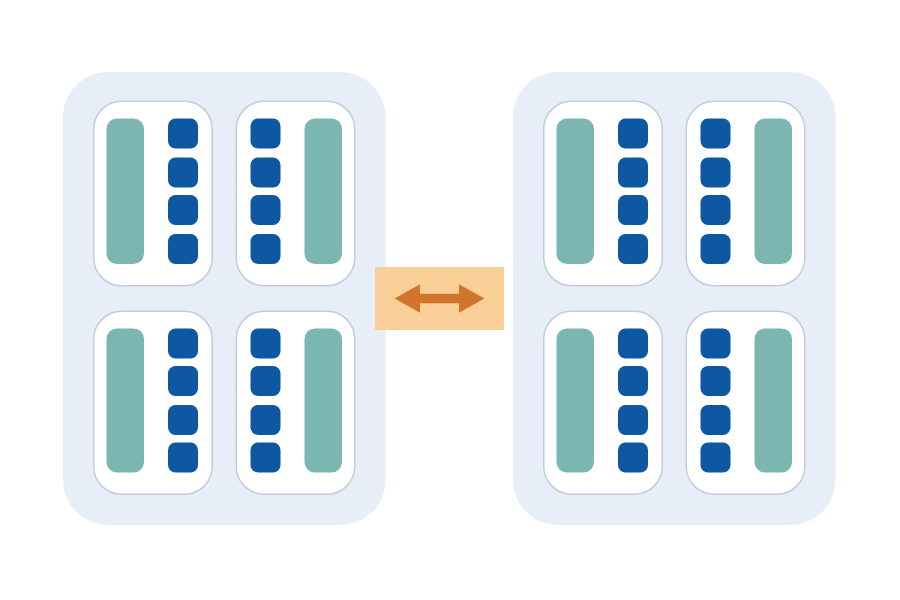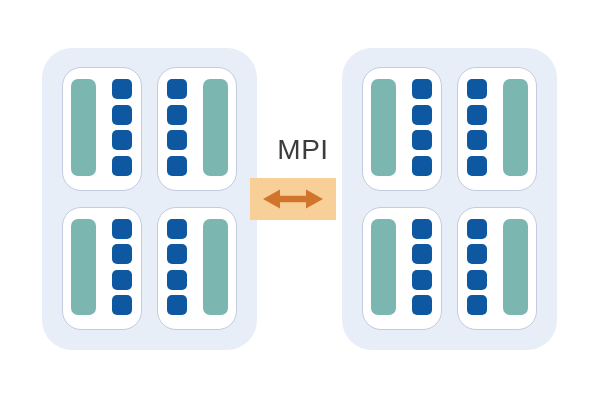--- a/index.html
+++ b/index.html
@@ -163,21 +163,20 @@
         <div class="bar"></div>
         <div class="cores">
           <div class="core"></div>
           <div class="core"></div>
           <div class="core"></div>
           <div class="core"></div>
         </div>
       </div>
     </div>
 
-  <div id="mpi-label">MPI</div>
 
   <div id="connector-box">
     <svg class="arrow-svg" width="60" height="22" viewBox="0 0 60 22">
       <polygon points="0,11 17,1.5 17,7.8 43,7.8 43,1.5 60,11 43,20.5 43,14.2 17,14.2 17,20.5"></polygon>
     </svg>
   </div>
 
 </div>
 
 </body></html>

